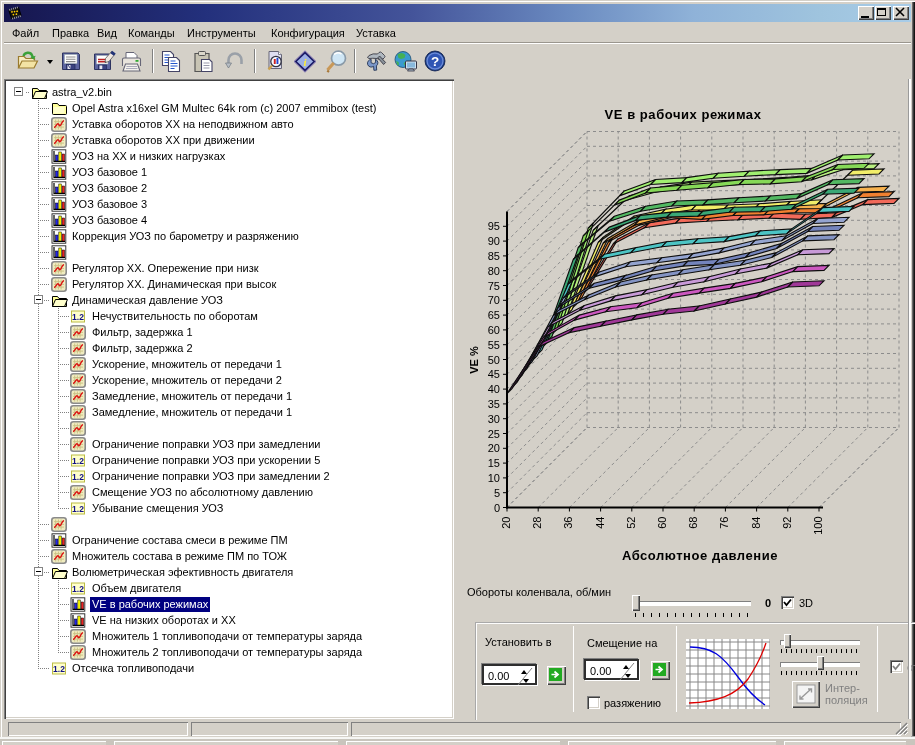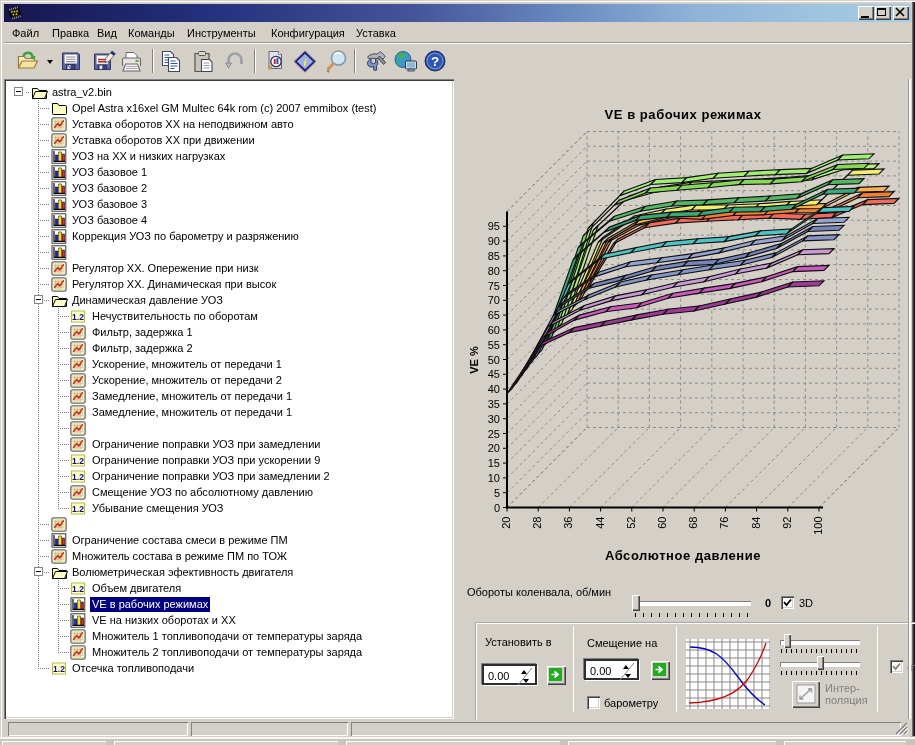--- a/index.html
+++ b/index.html
@@ -337,21 +337,21 @@
         <rect x="0.8" y="0.8" width="14.4" height="13.4" rx="2.5" fill="#f0ecc0" stroke="#8a8a8a" stroke-width="1.6"></rect>
         <path d="M3 4.7h10M3 7.4h10M3 10.1h10M4.7 2.5v10M7.4 2.5v10M10.1 2.5v10" stroke="#c8c080" stroke-width="0.9"></path>
         <path d="M3 10.5 C5 10.5 5.5 6.5 7 6.8 C8.2 7 8 9.5 9.3 8.5 C11 7 11 3.5 13 3.8" stroke="#dd1111" stroke-width="1.4" fill="none"></path>
       </svg></div>
 <div class="trow" style="left:86px;top:358px">Ограничение поправки УОЗ при замедлении</div>
 <div class="dot-h" style="left:54px;top:381px;width:11px"></div>
 <div style="position:absolute;left:66px;top:374px;width:17px;height:15px"><svg width="16" height="15" viewBox="0 0 16 15">
         <rect x="1.5" y="2" width="13" height="11" fill="#ffffcc" stroke="#bbbb44" stroke-width="1"></rect>
         <text x="8" y="10.8" font-size="8.5" font-family="Liberation Sans" text-anchor="middle" fill="#111188" font-weight="bold">1.2</text>
       </svg></div>
-<div class="trow" style="left:86px;top:374px">Ограничение поправки УОЗ при ускорении 9</div>
+<div class="trow" style="left:86px;top:374px">Ограничение поправки УОЗ при ускорении 5</div>
 <div class="dot-h" style="left:54px;top:397px;width:11px"></div>
 <div style="position:absolute;left:66px;top:390px;width:17px;height:15px"><svg width="16" height="15" viewBox="0 0 16 15">
         <rect x="1.5" y="2" width="13" height="11" fill="#ffffcc" stroke="#bbbb44" stroke-width="1"></rect>
         <text x="8" y="10.8" font-size="8.5" font-family="Liberation Sans" text-anchor="middle" fill="#111188" font-weight="bold">1.2</text>
       </svg></div>
 <div class="trow" style="left:86px;top:390px">Ограничение поправки УОЗ при замедлении 2</div>
 <div class="dot-h" style="left:54px;top:413px;width:11px"></div>
 <div style="position:absolute;left:66px;top:406px;width:17px;height:15px"><svg width="16" height="15" viewBox="0 0 16 15">
         <rect x="0.8" y="0.8" width="14.4" height="13.4" rx="2.5" fill="#f0ecc0" stroke="#8a8a8a" stroke-width="1.6"></rect>
         <path d="M3 4.7h10M3 7.4h10M3 10.1h10M4.7 2.5v10M7.4 2.5v10M10.1 2.5v10" stroke="#c8c080" stroke-width="0.9"></path>
@@ -728,21 +728,21 @@
 <text x="176.8" y="437.5" font-size="11" fill="#000" text-anchor="end" transform="rotate(-90 176.8 437.5)" dominant-baseline="middle">52</text>
 <text x="208.0" y="437.5" font-size="11" fill="#000" text-anchor="end" transform="rotate(-90 208.0 437.5)" dominant-baseline="middle">60</text>
 <text x="239.2" y="437.5" font-size="11" fill="#000" text-anchor="end" transform="rotate(-90 239.2 437.5)" dominant-baseline="middle">68</text>
 <text x="270.4" y="437.5" font-size="11" fill="#000" text-anchor="end" transform="rotate(-90 270.4 437.5)" dominant-baseline="middle">76</text>
 <text x="301.6" y="437.5" font-size="11" fill="#000" text-anchor="end" transform="rotate(-90 301.6 437.5)" dominant-baseline="middle">84</text>
 <text x="332.8" y="437.5" font-size="11" fill="#000" text-anchor="end" transform="rotate(-90 332.8 437.5)" dominant-baseline="middle">92</text>
 <text x="364.0" y="437.5" font-size="11" fill="#000" text-anchor="end" transform="rotate(-90 364.0 437.5)" dominant-baseline="middle">100</text>
 <text x="23" y="281" font-size="11" font-weight="bold" text-anchor="middle" transform="rotate(-90 23 281)">VE %</text>
 </svg>
   <div style="position:absolute;left:133px;top:28px;width:190px;text-align:center;font-weight:bold;font-size:13px;letter-spacing:0.55px">VE в рабочих режимах</div>
-  <div style="position:absolute;left:133px;top:469px;width:190px;text-align:center;font-weight:bold;font-size:13px;letter-spacing:0.55px">Абсолютное давление</div>
+  <div style="position:absolute;left:133px;top:469px;width:190px;text-align:right;font-weight:bold;font-size:13px;letter-spacing:0.55px">Абсолютное давление</div>
   <div style="position:absolute;left:12px;top:507px">Обороты коленвала, об/мин</div>
   <div class="sldtrack" style="left:178px;top:522px;width:118px"></div>
   <div class="sldthumb" style="left:177px;top:516px"></div>
   <div class="ticks" style="left:180px;top:534px;width:118px"></div>
   <div style="position:absolute;left:310px;top:518px;font-weight:bold">0</div>
   <div class="cb" style="left:326px;top:517px"><svg width="13" height="13" viewBox="0 0 13 13">
         <path d="M3 6 l2.5 3 L10 3.5" stroke="#000" stroke-width="1.8" fill="none"></path>
       </svg></div>
   <div style="position:absolute;left:344px;top:518px">3D</div>
   <div class="groove" style="position:absolute;left:20px;top:543px;width:449px;height:116px">
@@ -767,21 +767,21 @@
           <path d="M15 0 L1 17" stroke="#808080"></path>
           <path d="M4 6 l3-4 3 4z" fill="#000"></path>
           <path d="M6 11 l3 4 3-4z" fill="#000"></path>
         </svg>
       </div>
     <div class="green" style="left:174px;top:37px"><svg width="17" height="17" viewBox="0 0 17 17">
           <rect x="2" y="2" width="13" height="13" fill="#22aa22"></rect>
           <path d="M4.5 8.5 h5 M7.5 5.5 l3.5 3 L7.5 11.5" stroke="#fff" stroke-width="1.7" fill="none"></path>
         </svg></div>
     <div class="cb" style="left:110px;top:72px"></div>
-    <div style="position:absolute;left:127px;top:73px">барометру</div>
+    <div style="position:absolute;left:127px;top:73px">разяжению</div>
     <div style="position:absolute;left:199px;top:2px;width:1px;height:86px;background:#808080;border-right:1px solid #fff"></div>
     <svg style="position:absolute;left:209px;top:15px" width="84" height="70" viewBox="0 0 84 70">
       <rect x="0" y="0" width="84" height="70" fill="#fff"></rect>
       <g stroke="#888" stroke-width="1">
         <line x1="4" y1="0" x2="4" y2="70"></line>  
           <line x1="12" y1="0" x2="12" y2="70"></line>  
           <line x1="20" y1="0" x2="20" y2="70"></line>  
           <line x1="28" y1="0" x2="28" y2="70"></line>  
           <line x1="36" y1="0" x2="36" y2="70"></line>  
           <line x1="44" y1="0" x2="44" y2="70"></line>  

